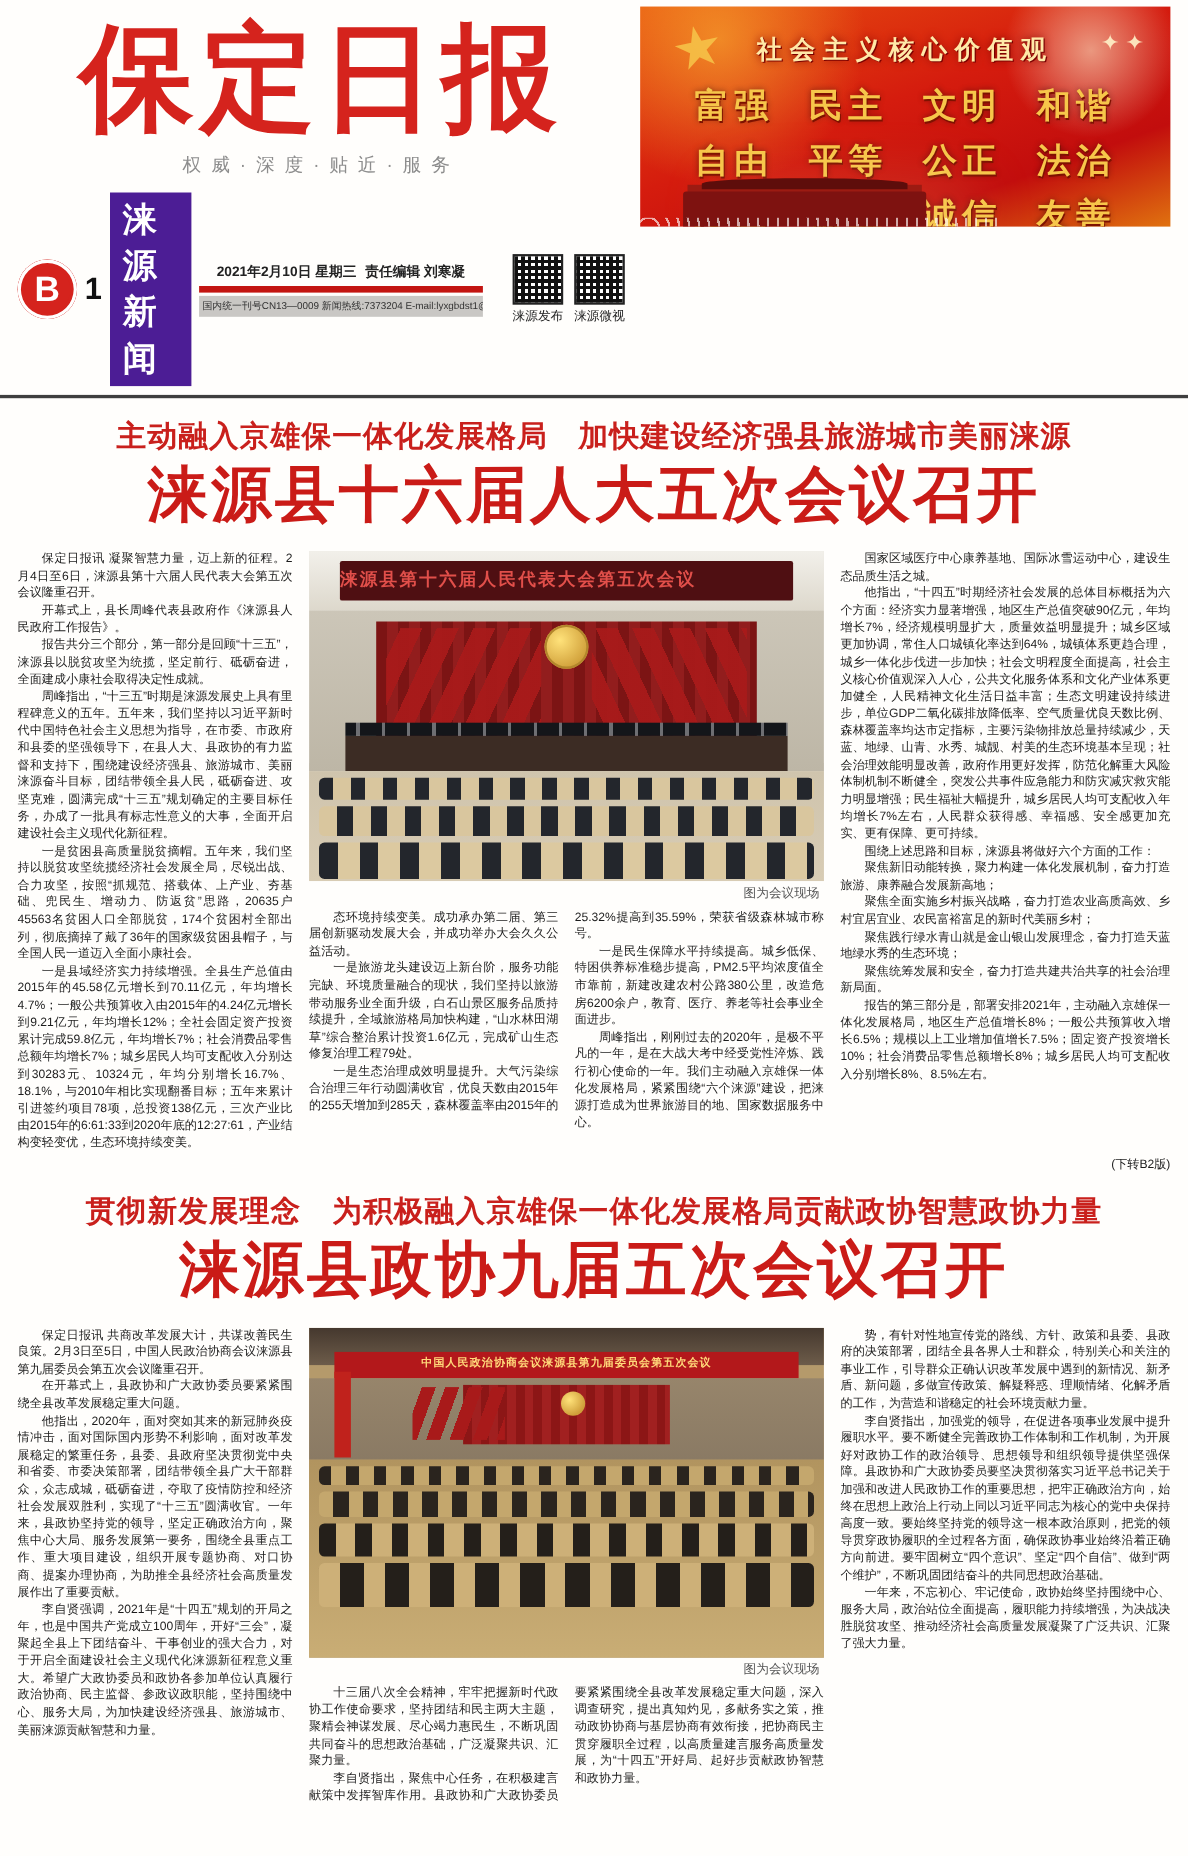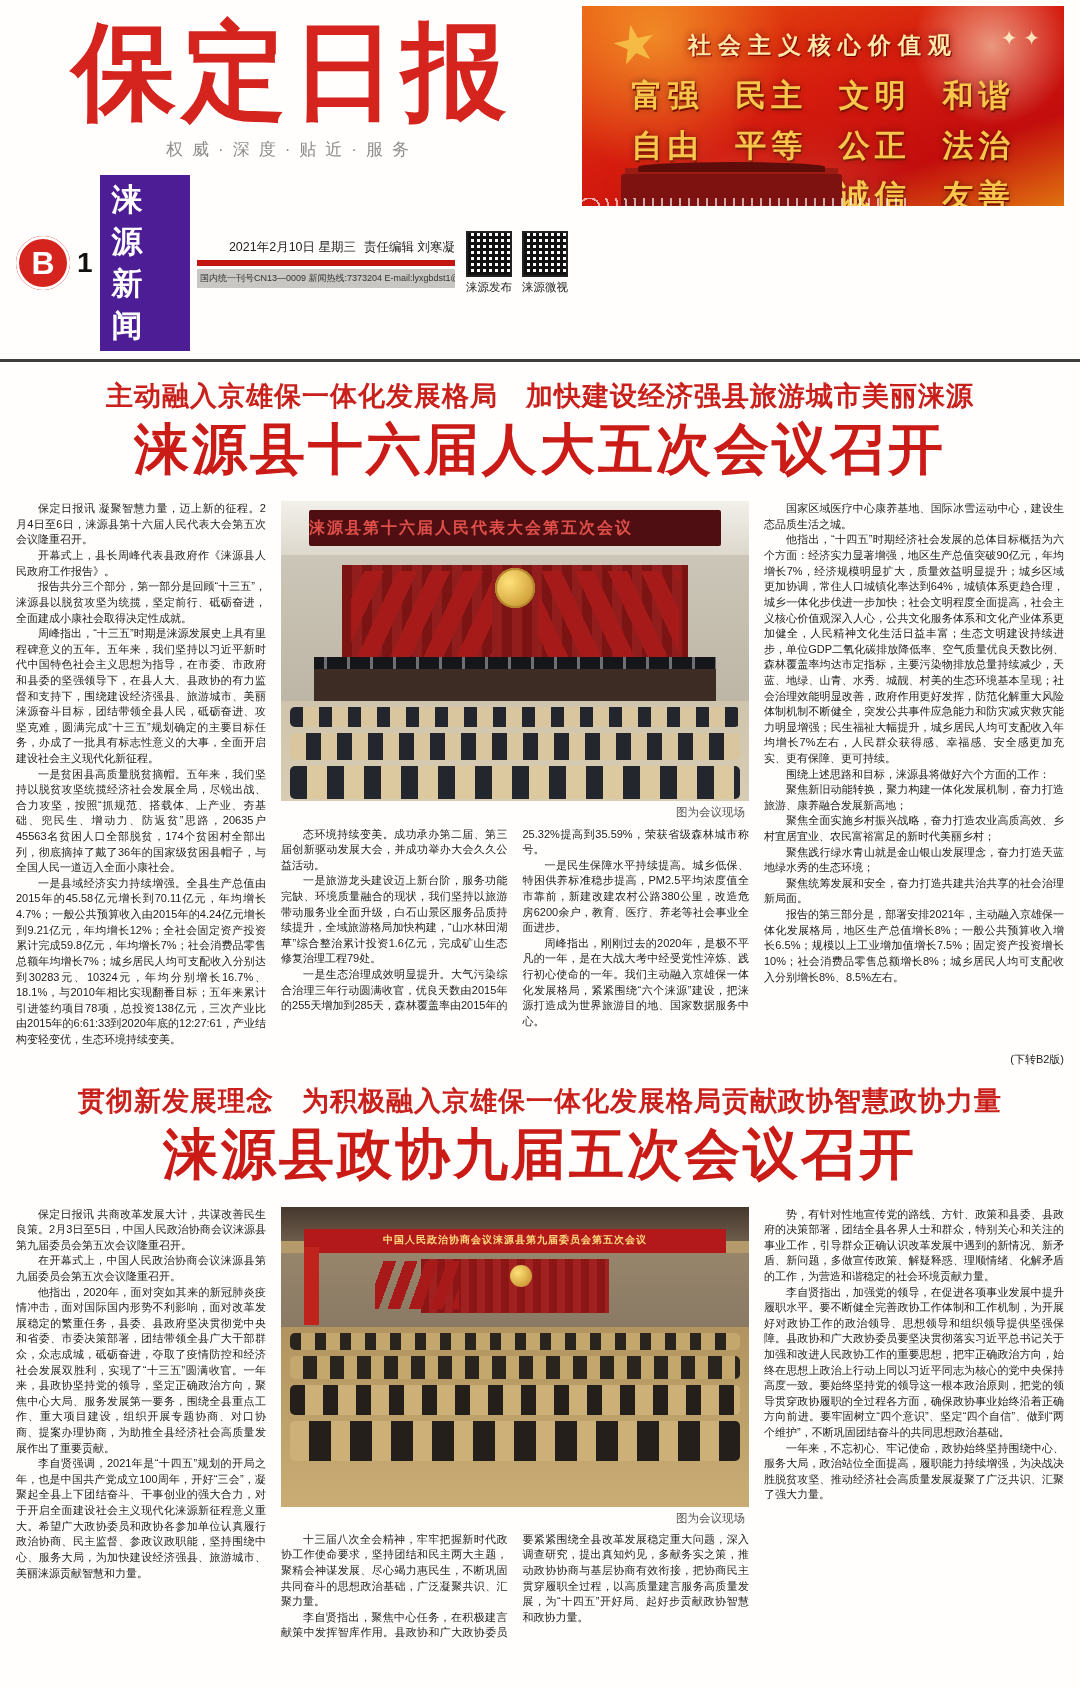--- a/index.html
+++ b/index.html
@@ -10,25 +10,25 @@
   
   .masthead-row { display:flex; padding:6px 16px 0 16px; }
   .masthead-left { width:552px; flex:none; }
   .paper-title { font-family:"DejaVu Serif","Liberation Serif",serif; font-weight:900; font-size:104px; line-height:1.25; color:#d5231d; letter-spacing:6px; text-align:center; transform:scaleY(1.02); }
   .tagline { text-align:center; font-size:17px; color:#8d8d8d; letter-spacing:9px; margin-top:2px; }
   .edition-row { display:flex; align-items:center; gap:7px; margin-top:14px; }
   .b-circle { width:54px; height:54px; flex:none; border-radius:50%; background:#d5231d; color:#fff; font-size:32px; font-weight:900; display:grid; place-items:center; box-shadow: inset 0 0 0 3px #ffffff, inset 0 0 0 6px #d5231d; }
   .ed-num { font-size:28px; font-weight:900; color:#111; }
   .section-box { background:#4c1d95; color:#fff; font-size:31px; font-weight:900; letter-spacing:3px; padding:4px 12px; }
   .date-block { width:258px; }
-  .date-line { font-size:12.5px; font-weight:400; color:#222; display:flex; justify-content:flex-end; white-space:nowrap; }
+  .date-line { font-size:12.5px; font-weight:700; color:#222; display:flex; justify-content:center; white-space:nowrap; }
   .date-line .editor { margin-left:8px; }
   .red-bar { height:6px; background:#c31511; margin:4px 0 3px 0; }
   .info-line { font-size:9px; color:#333; background:#c9c7c4; padding:3px 3px; white-space:nowrap; overflow:hidden; }
-  .qr-block { display:flex; gap:10px; margin-left:4px;font-family:Liberation Serif, serif; }
+  .qr-block { display:flex; gap:10px; margin-left:20px;font-family:Liberation Serif, serif; }
   .qr { text-align:center; }
   .qr-img { width:46px; height:46px; margin:0 auto; border:2px solid #222; background-image:
       repeating-linear-gradient(0deg,#111 0 3px,transparent 3px 6px),
       repeating-linear-gradient(90deg,#111 0 3px,#fff 3px 6px); }
   .qr-label { font-size:11.5px; color:#222; margin-top:3px; white-space:nowrap; }
 
   
   .values-banner { position:relative; flex:1; margin-left:14px; height:200px; overflow:hidden;
       background:
         radial-gradient(circle at 85% 20%, rgba(255,255,220,.55), transparent 18%),
@@ -211,21 +211,21 @@
       </div>
     </div>
   </section>
 
   <section>
     <div class="kicker">贯彻新发展理念　为积极融入京雄保一体化发展格局贡献政协智慧政协力量</div>
     <h1 class="headline">涞源县政协九届五次会议召开</h1>
     <div class="body-grid a2">
       <div class="coltext">
           <p>保定日报讯 共商改革发展大计，共谋改善民生良策。2月3日至5日，中国人民政治协商会议涞源县第九届委员会第五次会议隆重召开。</p>
-          <p>在开幕式上，中国人民政治协商会议涞源县第九届委员会第五次会议隆重召开。</p>
+          <p>在开幕式上，县政协和广大政协委员要紧紧围绕全县改革发展稳定重大问题。</p>
           <p>他指出，2020年，面对突如其来的新冠肺炎疫情冲击，面对国际国内形势不利影响，面对改革发展稳定的繁重任务，县委、县政府坚决贯彻党中央和省委、市委决策部署，团结带领全县广大干部群众，众志成城，砥砺奋进，夺取了疫情防控和经济社会发展双胜利，实现了“十三五”圆满收官。一年来，县政协坚持党的领导，坚定正确政治方向，聚焦中心大局、服务发展第一要务，围绕全县重点工作、重大项目建设，组织开展专题协商、对口协商、提案办理协商，为助推全县经济社会高质量发展作出了重要贡献。</p>
           <p>李自贤强调，2021年是“十四五”规划的开局之年，也是中国共产党成立100周年，开好“三会”，凝聚起全县上下团结奋斗、干事创业的强大合力，对于开启全面建设社会主义现代化涞源新征程意义重大。希望广大政协委员和政协各参加单位认真履行政治协商、民主监督、参政议政职能，坚持围绕中心、服务大局，为加快建设经济强县、旅游城市、美丽涞源贡献智慧和力量。</p>
         </div>
       <div>
         <div class="photo photo2">
           <div class="p2-ceiling"></div>
           <div class="p2-banner">
             <span>中国人民政治协商会议涞源县第九届委员会第五次会议</span>
           </div>
           <div class="p2-stage">

